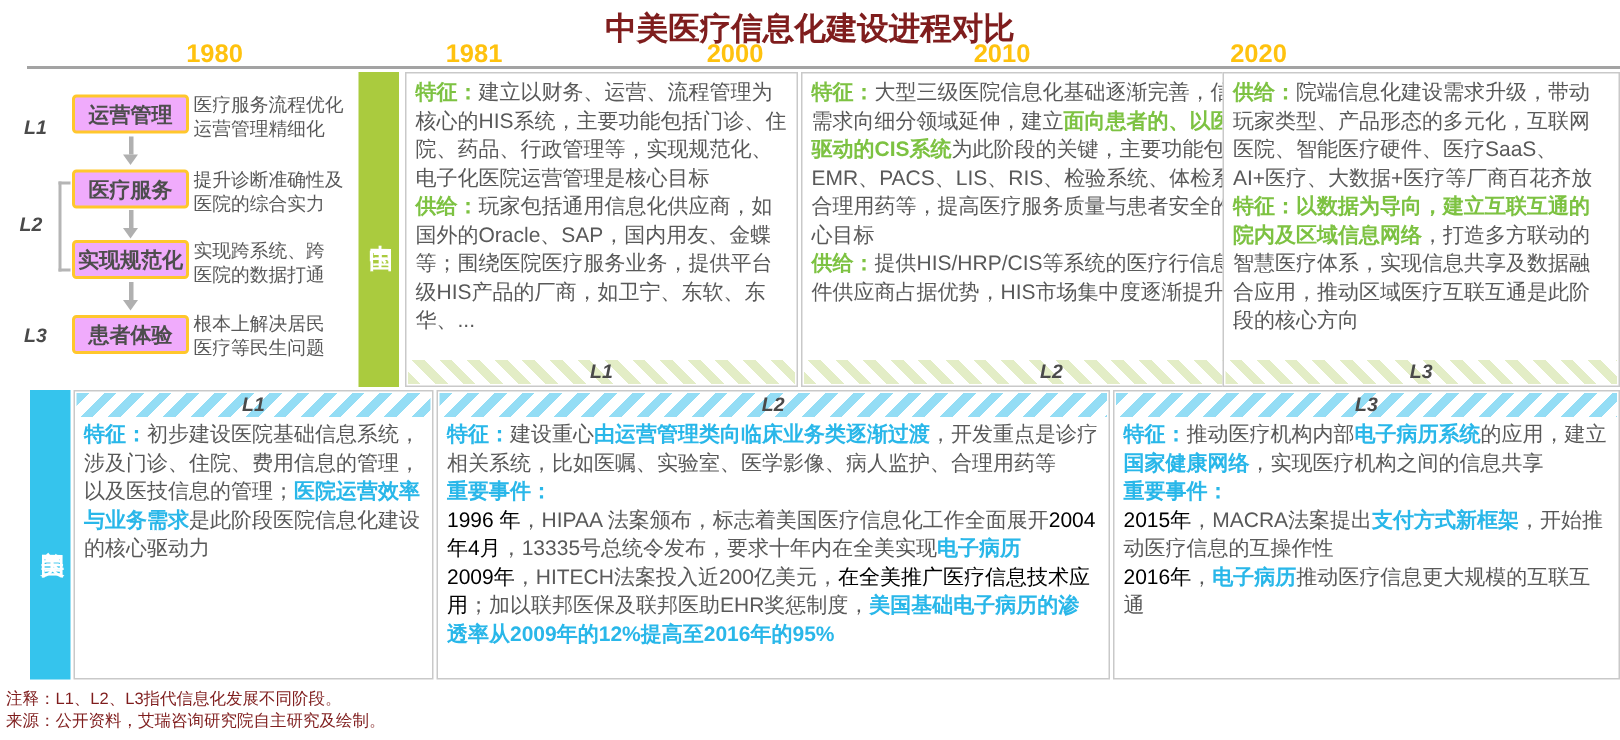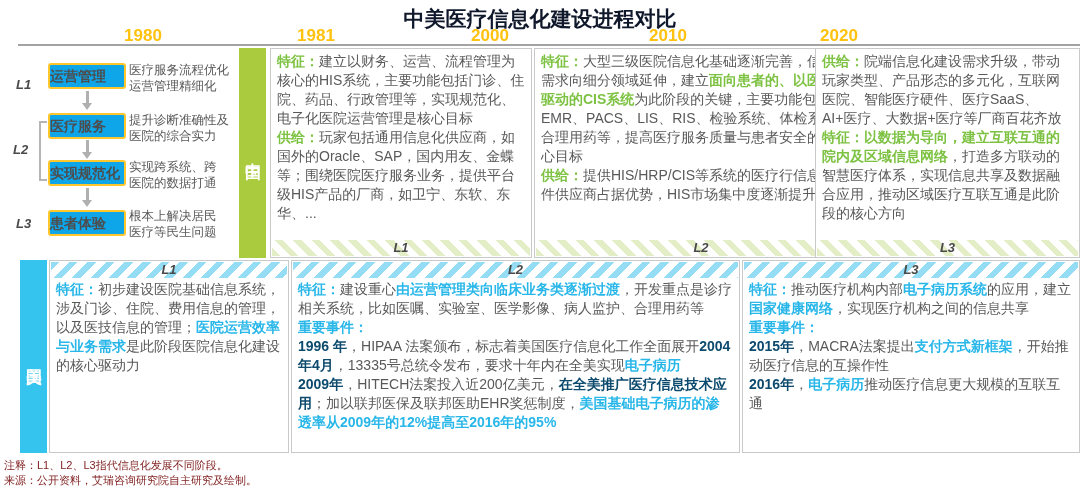--- a/index.html
+++ b/index.html
@@ -1,45 +1,45 @@
 <!DOCTYPE html>
 <html><head>
 <meta charset="utf-8">
 <style>
   html,body{margin:0;padding:0;background:#fff;}
   body{width:1080px;height:493px;position:relative;overflow:hidden;
        font-family:"Liberation Sans","DejaVu Sans",sans-serif;color:#595959;}
   .abs{position:absolute;}
   
-  .title{top:5px;left:0;width:1080px;text-align:center;font-size:21px;font-weight:bold;color:#0f172a;}
+  .title{top:5px;left:0;width:1080px;text-align:center;font-size:21px;font-weight:bold;color:#7f1d1d;}
   .year{top:26px;transform:translateX(-50%);font-size:17px;font-weight:bold;color:#FFC20E;}
   .axis{top:44px;left:18px;width:1062px;height:2px;background:#A3A3A3;}
   
   .tier{font-style:italic;font-weight:bold;font-size:13px;color:#4a4a4a;}
   .lbox{left:48px;width:78px;height:26px;box-sizing:border-box;border:2px solid #FFC72C;border-radius:3px;
-        background:#0ea5e9;line-height:22px;font-size:14px;font-weight:bold;color:#4d4d4d;}
+        background:#f0abfc;text-align:center;line-height:22px;font-size:14px;font-weight:bold;color:#4d4d4d;}
   .ldesc{left:129px;width:112px;font-size:12.5px;line-height:16px;color:#595959;white-space:pre-line;}
   .arrow{width:10px;}
   .arrow .stem{width:3px;height:12px;background:#B0B0B0;margin:0 auto;}
   .arrow .head{width:0;height:0;border-left:5px solid transparent;border-right:5px solid transparent;
                border-top:7px solid #B0B0B0;}
   .bracket{left:39px;top:121px;width:6px;height:56px;border-left:2px solid #B5B5B5;
            border-top:2px solid #B5B5B5;border-bottom:2px solid #B5B5B5;}
   
   .country{writing-mode:vertical-rl;text-orientation:upright;display:flex;align-items:center;justify-content:center;
            color:#fff;font-weight:bold;font-size:16px;letter-spacing:3px;}
   .cn-bar{left:239px;top:48px;width:27px;height:210px;background:#AACB3E;}
   .us-bar{left:20px;top:260px;width:27px;height:193px;background:#35C4ED;}
   
   .col{box-sizing:border-box;border:1px solid #C9C9C9;background:#fff;font-size:14px;line-height:19px;color:#595959;}
   .cn-col{top:48px;height:210px;padding:3px 6px 18px 6px;}
   .us-col{top:260px;height:193px;padding:19px 6px 3px 6px;}
   .seg-g{color:#7DC242;font-weight:bold;}
   .seg-c{color:#29B7E9;font-weight:bold;}
-  .seg-b{color:#0c4a6e;font-weight:bold;}
+  .seg-b{color:#000000;font-weight:normal;}
   .hatch{position:absolute;left:1px;right:1px;height:16px;text-align:center;
          font-style:italic;font-weight:bold;font-size:13px;line-height:16px;color:#4a4a4a;}
   .hatch-cn{bottom:1px;background:repeating-linear-gradient(45deg,#E3EDC6 0 6px,#ffffff 6px 13px);}
   .hatch-us{top:1px;background:repeating-linear-gradient(135deg,#94DDF5 0 6px,#ffffff 6px 13px);}
   
   .note{left:4px;font-size:11px;color:#7f1d1d;}
 </style>
 </head>
 <body>
 

